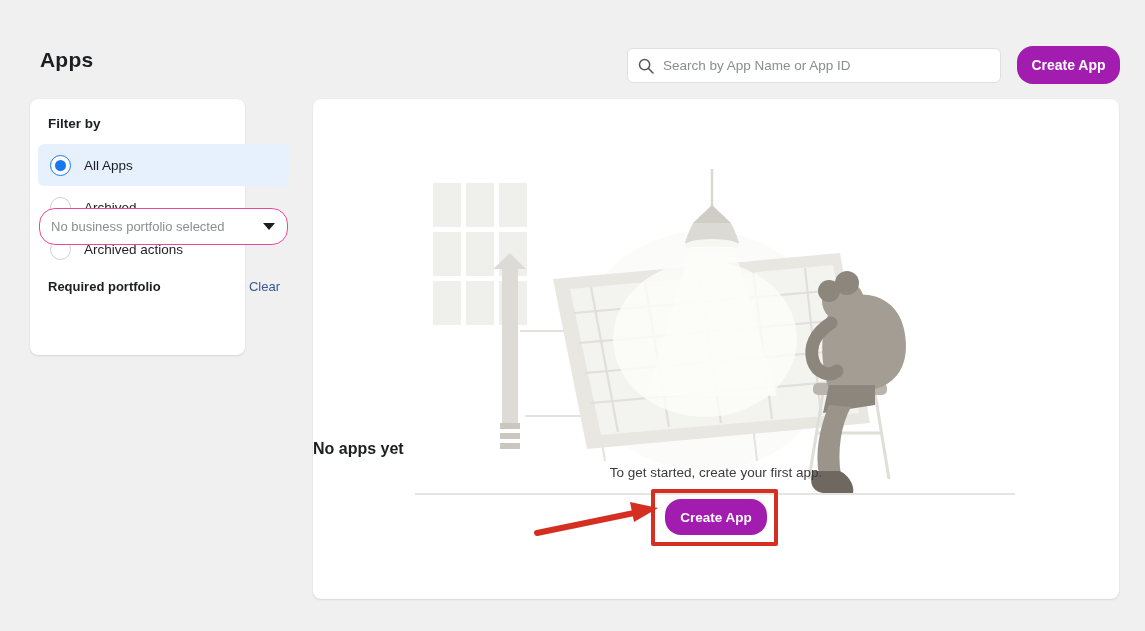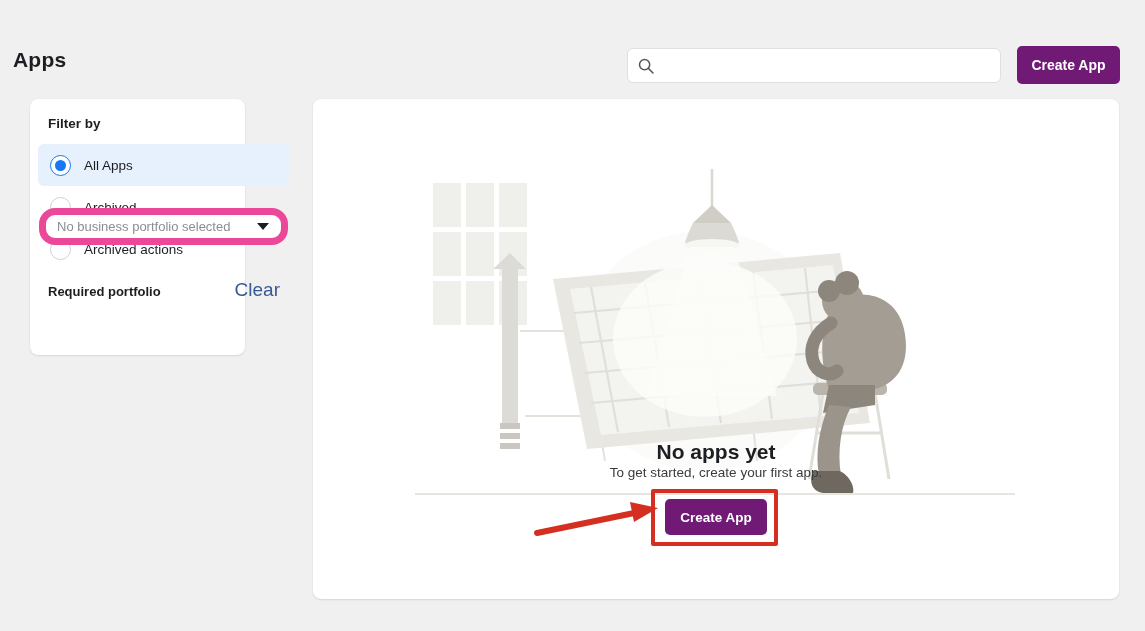--- a/index.html
+++ b/index.html
@@ -7,21 +7,21 @@
     margin: 0; padding: 0;
     width: 1145px; height: 631px;
     background: #f0f0f0;
     font-family: "Liberation Sans", sans-serif;
     overflow: hidden;
   }
   .page { position: relative; width: 1145px; height: 631px; background: #f0f0f0; }
 
   
   .page-title {
-    position: absolute; left: 13px; top: 48px;
+    position: absolute; left: 40px; top: 48px;
     font-size: 21px; font-weight: bold; color: #1c1e21;
     letter-spacing: .2px;
   }
   .search-box {
     position: absolute; left: 627px; top: 48px;
     width: 374px; height: 35px;
     background: #ffffff;
     border: 1px solid #dddfe2;
     border-radius: 6px;
     display: flex; align-items: center;
@@ -30,22 +30,22 @@
   .search-icon { width: 16px; height: 16px; flex: 0 0 16px; margin-right: 9px; opacity: .75; }
   .search-input {
     border: none; outline: none; background: transparent;
     font-family: "Liberation Sans", sans-serif;
     font-size: 13.5px; color: #1c1e21;
     width: 100%; height: 100%; padding: 0;
   }
   .search-input::placeholder { color: #8a8d91; }
 
   .btn-green {
-    background: #701a75; color: #ffffff;
-    border: none; border-radius: 5px;
+    background: #a21caf; color: #ffffff;
+    border: none; border-radius: 16px;
     font-family: "Liberation Sans", sans-serif;
     font-weight: bold; cursor: pointer;
     display: inline-flex; align-items: center; justify-content: center;
   }
   .create-app-top {
     position: absolute; left: 1017px; top: 46px;
     width: 103px; height: 38px;
     font-size: 14px;
   }
 
@@ -78,46 +78,46 @@
   }
   .radio-outer.on { border-color: #1877f2; }
   .radio-dot { width: 11px; height: 11px; border-radius: 50%; background: #1877f2; }
   .radio-label { font-size: 13.5px; color: #1c1e21; }
 
   .portfolio-head {
     position: absolute; left: 18px; top: 180px;
     width: 232px; display: flex; align-items: baseline; justify-content: space-between;
   }
   .portfolio-title { font-size: 13px; font-weight: bold; color: #1c1e21; }
-  .clear-link { font-size: 19px; color: #385898; cursor: pointer; }
+  .clear-link { font-size: 13px; color: #385898; cursor: pointer; }
 
   .portfolio-select {
     position: absolute; left: 39px; top: 208px;
     width: 249px; height: 37px;
     background: #ffffff;
-    border: 7px solid #ec4899; border-radius: 16px;
+    border: 1px solid #ec4899; border-radius: 16px;
     display: flex; align-items: center; justify-content: space-between;
     padding: 0 12px 0 11px; cursor: pointer;
   }
   .portfolio-value { font-size: 13px; color: #8a8d91; }
   .caret { width: 0; height: 0; border-left: 6px solid transparent; border-right: 6px solid transparent; border-top: 7px solid #1c1e21; }
 
   
   .main-card {
     position: absolute; left: 313px; top: 99px;
     width: 806px; height: 500px;
     background: #ffffff;
     border-radius: 8px;
     box-shadow: 0 1px 2px rgba(0,0,0,.10), 0 0 1px rgba(0,0,0,.08);
     overflow: hidden;
   }
   .illustration { position: absolute; left: 92px; top: 62px; width: 620px; height: 350px; }
   .empty-title {
     position: absolute; left: 0; right: 0; top: 341px;
-    text-align: center; font-size: 21px; font-weight: bold; color: #1c1e21;
+    text-align: left; font-size: 16px; font-weight: bold; color: #1c1e21;
   }
   .empty-sub {
     position: absolute; left: 0; right: 0; top: 366px;
     text-align: center; font-size: 13.5px; color: #3b3b3b;
   }
   .create-app-main {
     position: absolute; left: 352px; top: 400px;
     width: 102px; height: 36px; font-size: 13.5px;
   }
 
@@ -136,20 +136,21 @@
 
   <div class="page-title">Apps</div>
 
   <div class="search-box">
     <span class="search-icon">
       <svg viewBox="0 0 16 16" width="16" height="16">
         <circle cx="6.6" cy="6.6" r="5.1" fill="none" stroke="#1c1e21" stroke-width="1.5"></circle>
         <line x1="10.4" y1="10.4" x2="15" y2="15" stroke="#1c1e21" stroke-width="1.5" stroke-linecap="round"></line>
       </svg>
     </span>
+    <input class="search-input" type="text" placeholder="Search by App Name or App ID" style="">
   </div>
 
   <button class="btn-green create-app-top">Create App</button>
 
   <div class="sidebar-card">
     <div class="filter-title">Filter by</div>
 
     <div class="radio-list">
 
       <div class="radio-row selected">

